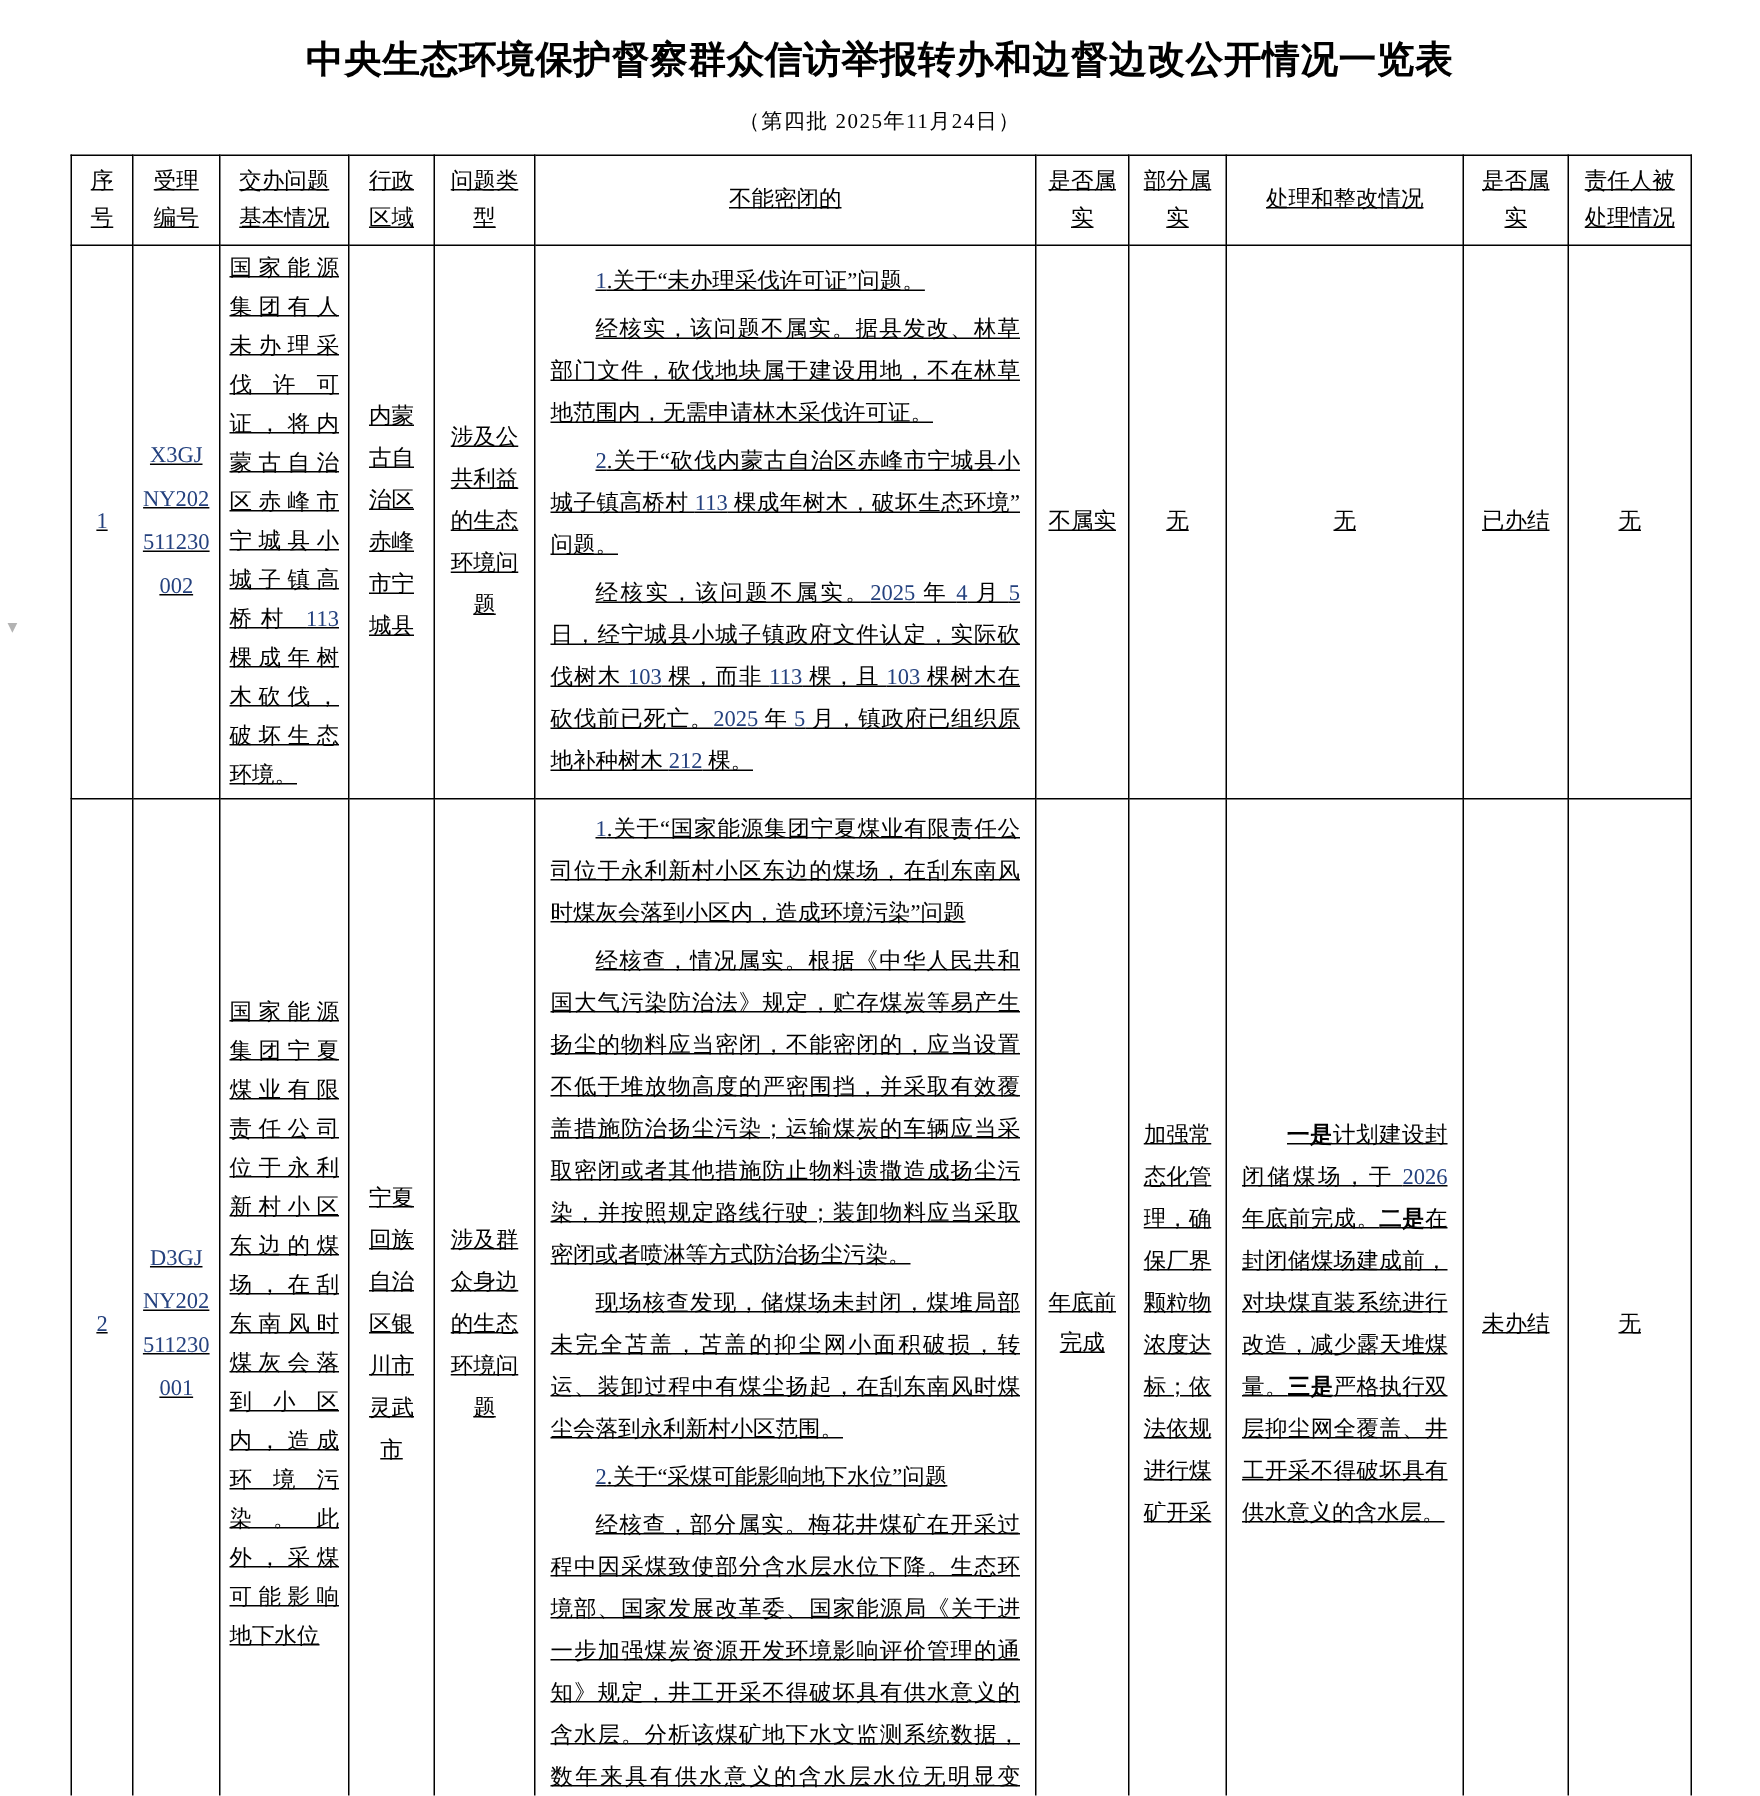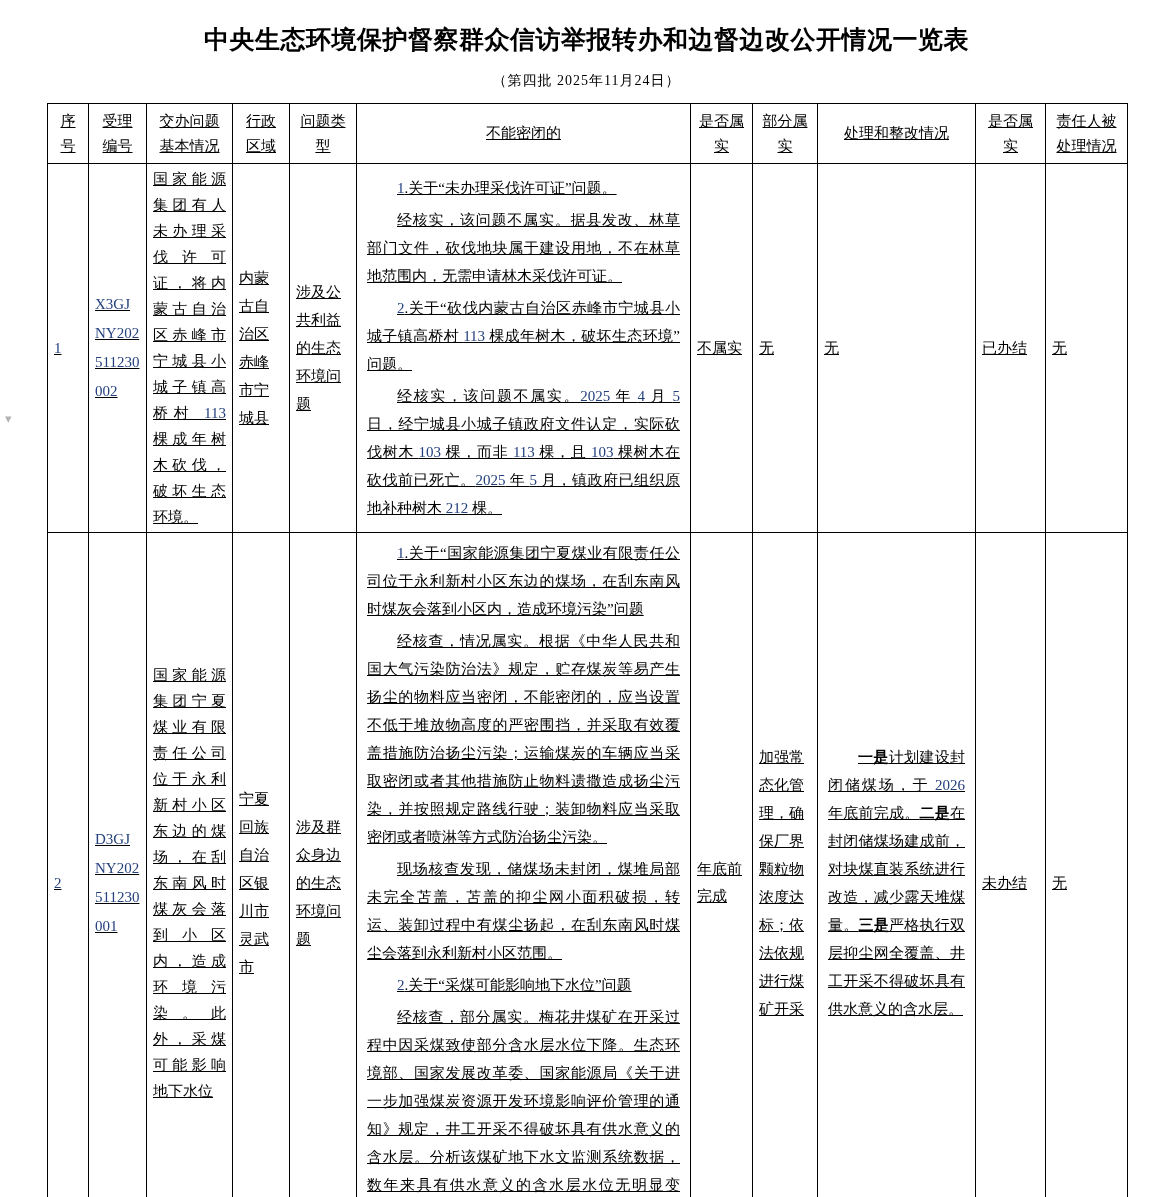--- a/index.html
+++ b/index.html
@@ -46,21 +46,21 @@
     font-weight:normal;
     text-align:center;
     line-height:25px;
     word-break:break-all;
     padding:2px 8px;
   }
   tr.hdr{height:60px;}
   tr.r1{height:366px;}
   tr.r2{height:642px;}
   td.center{
-    text-align:left;
+    text-align:center;
     word-break:break-all;
     line-height:27px;
   }
   td.caseid{line-height:29px;padding:2px 10px;}
   td.problem{
     text-align:justify;
     word-break:break-all;
     line-height:26px;
     padding:2px 10px;
   }

